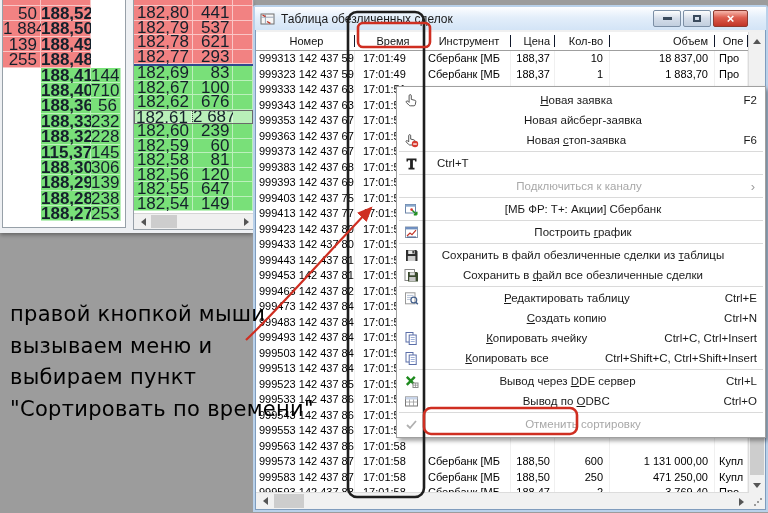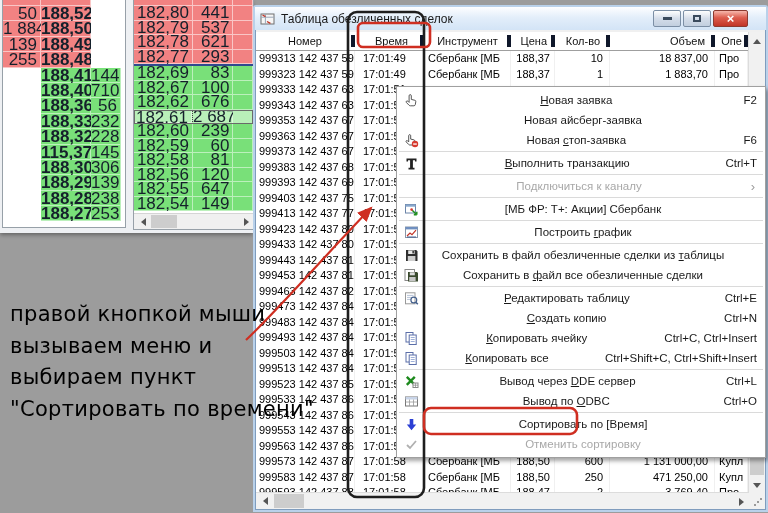--- a/index.html
+++ b/index.html
@@ -50,21 +50,21 @@
         background:linear-gradient(#fefefe,#d4dde9 50%,#c2cfdf);display:flex;align-items:center;
         justify-content:center;}
   .wbtn .bar{width:9px;height:3px;background:#3a4a5c;}
   .wbtn .box{width:8px;height:7px;border:2px solid #3a4a5c;box-sizing:border-box;background:transparent;}
   .wbtn.close{width:35px;background:linear-gradient(#f6b7ac,#dd5d4e 45%,#c13527);border-color:#8c3a30;
               color:#fff;font-weight:bold;font-size:13px;line-height:13px;}
   
   .tablewrap{position:absolute;left:1px;right:1px;top:25px;bottom:1px;background:#fff;overflow:hidden;}
   .thead{display:flex;height:18px;align-items:center;border-bottom:1px solid #9f9f9f;background:#fff;
          font-size:11px;color:#111;}
-  .th{box-sizing:border-box;text-align:center;border-right:4px solid #0f172a;white-space:nowrap;overflow:hidden;}
+  .th{box-sizing:border-box;text-align:center;border-right:1px solid #0f172a;white-space:nowrap;overflow:hidden;}
   .trow{display:flex;height:15.5px;line-height:15.5px;font-size:11px;color:#000;}
   .td{box-sizing:border-box;white-space:nowrap;overflow:hidden;border-right:1px solid #f0f0f0;}
   .c0{width:99px;padding-left:3px;}
   .c1{width:69px;padding-left:8px;}
   .c2{width:87px;padding-left:4px;}
   .c3{width:44px;text-align:right;padding-right:4px;}
   .c4{width:55px;text-align:right;padding-right:6px;}
   .c5{width:105px;text-align:right;padding-right:6px;}
   .c6{width:33px;padding-left:4px;}
   .vscroll{position:absolute;top:0;right:0;width:16px;bottom:16px;background:#f1f1f1;border-left:1px solid #dcdcdc;}
@@ -627,21 +627,20 @@
         <span class="mi-label">Новая <u>с</u>топ-заявка</span>
         <span class="mi-short">F6</span>
       </div>
       <div class="menu-sep"></div>
       <div class="menu-item">
         <span class="mi-icon">
           <svg width="15" height="15" viewBox="0 0 15 15">
             <path d="M2.5 2.5h10v3H11V4.3H8.9v7.4h1.6v1.8H4.5v-1.8h1.6V4.3H4v1.2H2.5z" fill="#222"></path>
           </svg>
         </span>
-        <span class="mi-label"><u>В</u>ыполнить транзакцию</span>
         <span class="mi-short">Ctrl+T</span>
       </div>
       <div class="menu-sep"></div>
       <div class="menu-item disabled">
         <span class="mi-icon"></span>
         <span class="mi-label">Подключиться к каналу</span>
         <span class="mi-short"></span>
         <span class="mi-sub">›</span>
       </div>
       <div class="menu-sep"></div>
@@ -752,29 +751,20 @@
           <svg width="15" height="15" viewBox="0 0 15 15">
             <rect x="1.5" y="3" width="12" height="9" fill="#fff" stroke="#777"></rect>
             <rect x="1.5" y="3" width="12" height="2.5" fill="#c8d4e8"></rect>
             <path d="M1.5 8h12M5.5 5.5V12M9.5 5.5V12" stroke="#999" stroke-width=".8"></path>
           </svg>
         </span>
         <span class="mi-label">Вывод по <u>O</u>DBC</span>
         <span class="mi-short">Ctrl+O</span>
       </div>
       <div class="menu-sep"></div>
-      <div class="menu-item highlighted">
-        <span class="mi-icon">
-          <svg width="15" height="15" viewBox="0 0 15 15">
-            <path d="M7.5 13.2L2.8 7.6h2.9V2h3.6v5.6h2.9z" fill="#2b3fd4"></path>
-          </svg>
-        </span>
-        <span class="mi-label">Сортировать по [Время]</span>
-        <span class="mi-short"></span>
-      </div>
       <div class="menu-item disabled">
         <span class="mi-icon">
           <svg width="15" height="15" viewBox="0 0 15 15">
             <path d="M3 8l3 3 6-7" stroke="#b0b0b0" stroke-width="1.8" fill="none"></path>
           </svg>
         </span>
         <span class="mi-label">Отменить сортировку</span>
         <span class="mi-short"></span>
       </div>
     </div>

